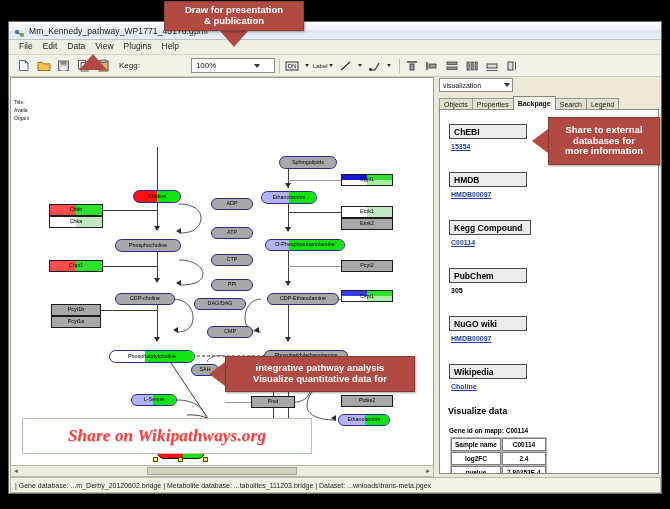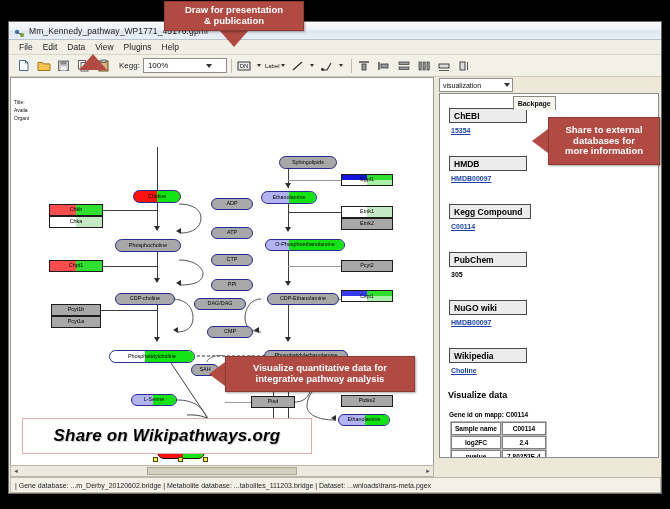--- a/index.html
+++ b/index.html
@@ -37,21 +37,21 @@
   }
   #titlebar .title-text {
     font-size: 8.5px; color: #1b1b1b; white-space: nowrap;
     letter-spacing: .1px;
   }
   
   #menubar {
     position: absolute; left: 0; top: 18px; width: 654px; height: 15px;
     background: #f0efe6;
     border-bottom: 1px solid #d8d5c4;
-    display: flex; align-items: center; padding-left: 5px;
+    display: flex; align-items: flex-end; padding-left: 5px;
   }
   #menubar .menu-item {
     font-size: 8.5px; color: #1c1c1c; padding: 0 5px; line-height: 15px;
     cursor: default;
   }
   
   #toolbar {
     position: absolute; left: 0; top: 33px; width: 654px; height: 22px;
     background: #f2f1e8;
     border-bottom: 1px solid #cfcbb8;
@@ -60,21 +60,21 @@
   .tb-btn {
     width: 17px; height: 17px; margin-right: 3px;
     display: flex; align-items: center; justify-content: center;
     position: relative;
   }
   .tb-sep { width: 1px; height: 14px; background: #c0bdae; margin: 0 4px; }
   .tb-label { font-size: 8px; color: #1c1c1c; margin: 0 3px 0 4px; }
   .tb-combo {
     height: 15px; background: #fff; border: 1px solid #8d8d8d;
     display: flex; align-items: center; justify-content: space-between;
-    padding: 0 14px 0 4px; font-size: 8px; color: #111;
+    padding: 0 14px 0 4px; font-size: 8px; color: #111; margin-left: 48px;
   }
   .tb-combo .arrow {
     width: 0; height: 0;
     border-left: 3px solid transparent; border-right: 3px solid transparent;
     border-top: 4px solid #333; margin-left: 4px;
   }
   .tb-drop-arrow {
     width: 0; height: 0; margin: 0 4px 0 1px;
     border-left: 2.5px solid transparent; border-right: 2.5px solid transparent;
     border-top: 3.5px solid #333;
@@ -148,21 +148,21 @@
   .tab {
     height: 12px; padding: 0 4px; font-size: 7px; color: #111;
     background: #e4e1d1; border: 1px solid #9b9885; border-bottom: none;
     display: flex; align-items: center; margin-right: -1px;
   }
   .tab.active {
     height: 14px; background: #f6f5ef; font-weight: bold;
     border-color: #8a8878; z-index: 3;
   }
   #backpage {
-    position: absolute; left: 3px; top: 16px; width: 220px; height: 365px;
+    position: absolute; left: 3px; top: 32px; width: 220px; height: 365px;
     background: #fff; border: 1px solid #8b8b8b; overflow: hidden;
   }
   .db-head {
     position: absolute; left: 9px; width: 78px; height: 15px;
     background: #ececec; border: 1px solid #4a4a4a;
     display: flex; align-items: center; padding-left: 4px;
     font-size: 8.5px; font-weight: bold; color: #000;
   }
   .db-link {
     position: absolute; left: 11px;
@@ -235,23 +235,23 @@
     border-right: 16px solid #b04a42;
   }
   #share-box {
     position: absolute; left: 22px; top: 418px;
     width: 290px; height: 36px;
     background: #ffffff; border: 1px solid #d8b0ad;
     display: flex; align-items: center; justify-content: center;
     z-index: 60;
   }
   #share-box .share-text {
-    font-family: Liberation Sans, sans-serif;
+    font-family: Liberation Serif, serif;
     font-style: italic; font-weight: bold;
-    font-size: 17px; color: #000000;
+    font-size: 17px; color: #ef4444;
     text-shadow: 1px 1px 0 rgba(150,150,150,.45);
     letter-spacing: .2px;
   }
 </style>
 </head>
 <body>
 
 <div id="root">
 
   <div id="app-window">
@@ -698,22 +698,22 @@
   <div class="callout-tail tail-up" style="left:79px;top:54px"></div>
 
   <div class="callout" style="left:548px;top:117px;width:112px;height:48px;font-size:9.5px;flex-direction:column">
     <span>Share  to external</span>
     <span>databases  for</span>
     <span>more information</span>
   </div>
   <div class="callout-tail tail-left" style="left:532px;top:129px"></div>
 
   <div class="callout" style="left:225px;top:356px;width:190px;height:36px;font-size:9.5px;flex-direction:column">
+    <span>integrative pathway analysis</span>
     <span>Visualize quantitative data  for</span>
-    <span>integrative pathway analysis</span>
   </div>
   <div class="callout-tail tail-left" style="left:209px;top:362px"></div>
   <div class="callout-tail tail-left" style="left:415px;top:362px;border-right-color:#b04a42;transform:scaleX(-1);transform-origin:left center"></div>
 
   <div id="share-box">
     <span class="share-text">Share on Wikipathways.org</span>
   </div>
 
 </div>
 

